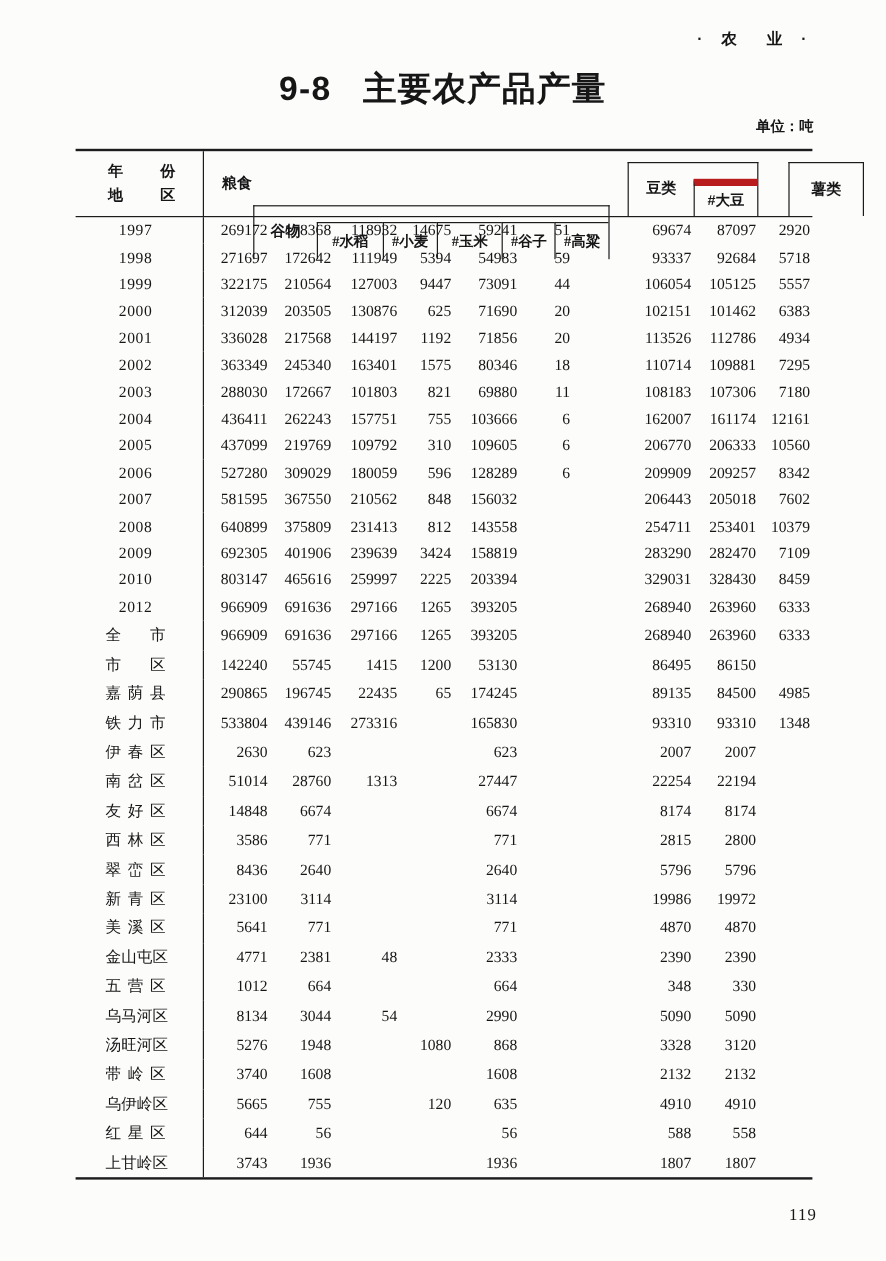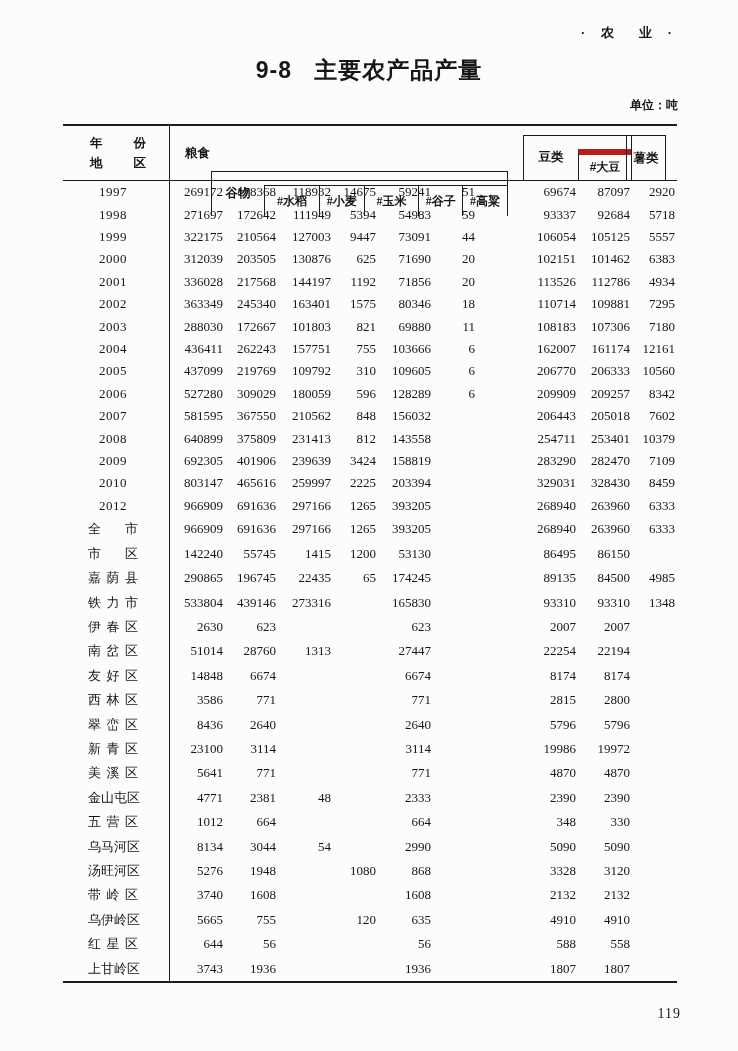--- a/index.html
+++ b/index.html
@@ -13,21 +13,21 @@
   }
   .cat-header {
     position:absolute; top:24px; right:60px;
     font-family:"Liberation Sans","DejaVu Sans",sans-serif;
     font-weight:bold; font-size:13px; letter-spacing:6px;
   }
   .page-title {
     position:absolute; top:55px; left:0; width:100%;
     text-align:center;
     font-family:"Liberation Sans","DejaVu Sans",sans-serif;
-    font-weight:bold; font-size:23px; letter-spacing:1px;
+    font-weight:bold; font-size:28px; letter-spacing:1px;
     white-space:pre;
   }
   .unit-label {
     position:absolute; top:97px; right:60px;
     font-family:"Liberation Sans","DejaVu Sans",sans-serif;
     font-weight:bold; font-size:12px;
   }
   .stat-table {
     position:absolute; left:63px; top:124px; width:614px;
     border-top:2px solid #1c1c1c;
@@ -50,21 +50,21 @@
     position:absolute; left:107px; top:0; width:55px; height:54px;
     display:flex; align-items:center; justify-content:center;
   }
   .group-box {
     position:absolute; top:9px; height:45px;
     box-sizing:border-box;
     border:1px solid #1c1c1c; border-bottom:none;
   }
   .g-cereals { left:148px; width:297px;margin-top:36px; }
   .g-beans   { left:460px; width:109px; }
-  .g-tubers  { left:563px; width:40px; display:flex; align-items:center; justify-content:center; }
+  .g-tubers  { left:594px; width:63px; display:flex; align-items:center; justify-content:center; }
   .group-label {
     position:absolute; left:0; top:0; height:43px;
     display:flex; align-items:center; justify-content:center;
   }
   .g-cereals .group-label { width:52px; }
   .g-beans   .group-label { width:54px; }
   .subrow {
     position:absolute; left:52px; top:13px; right:0; bottom:0;
     display:flex;
   }

